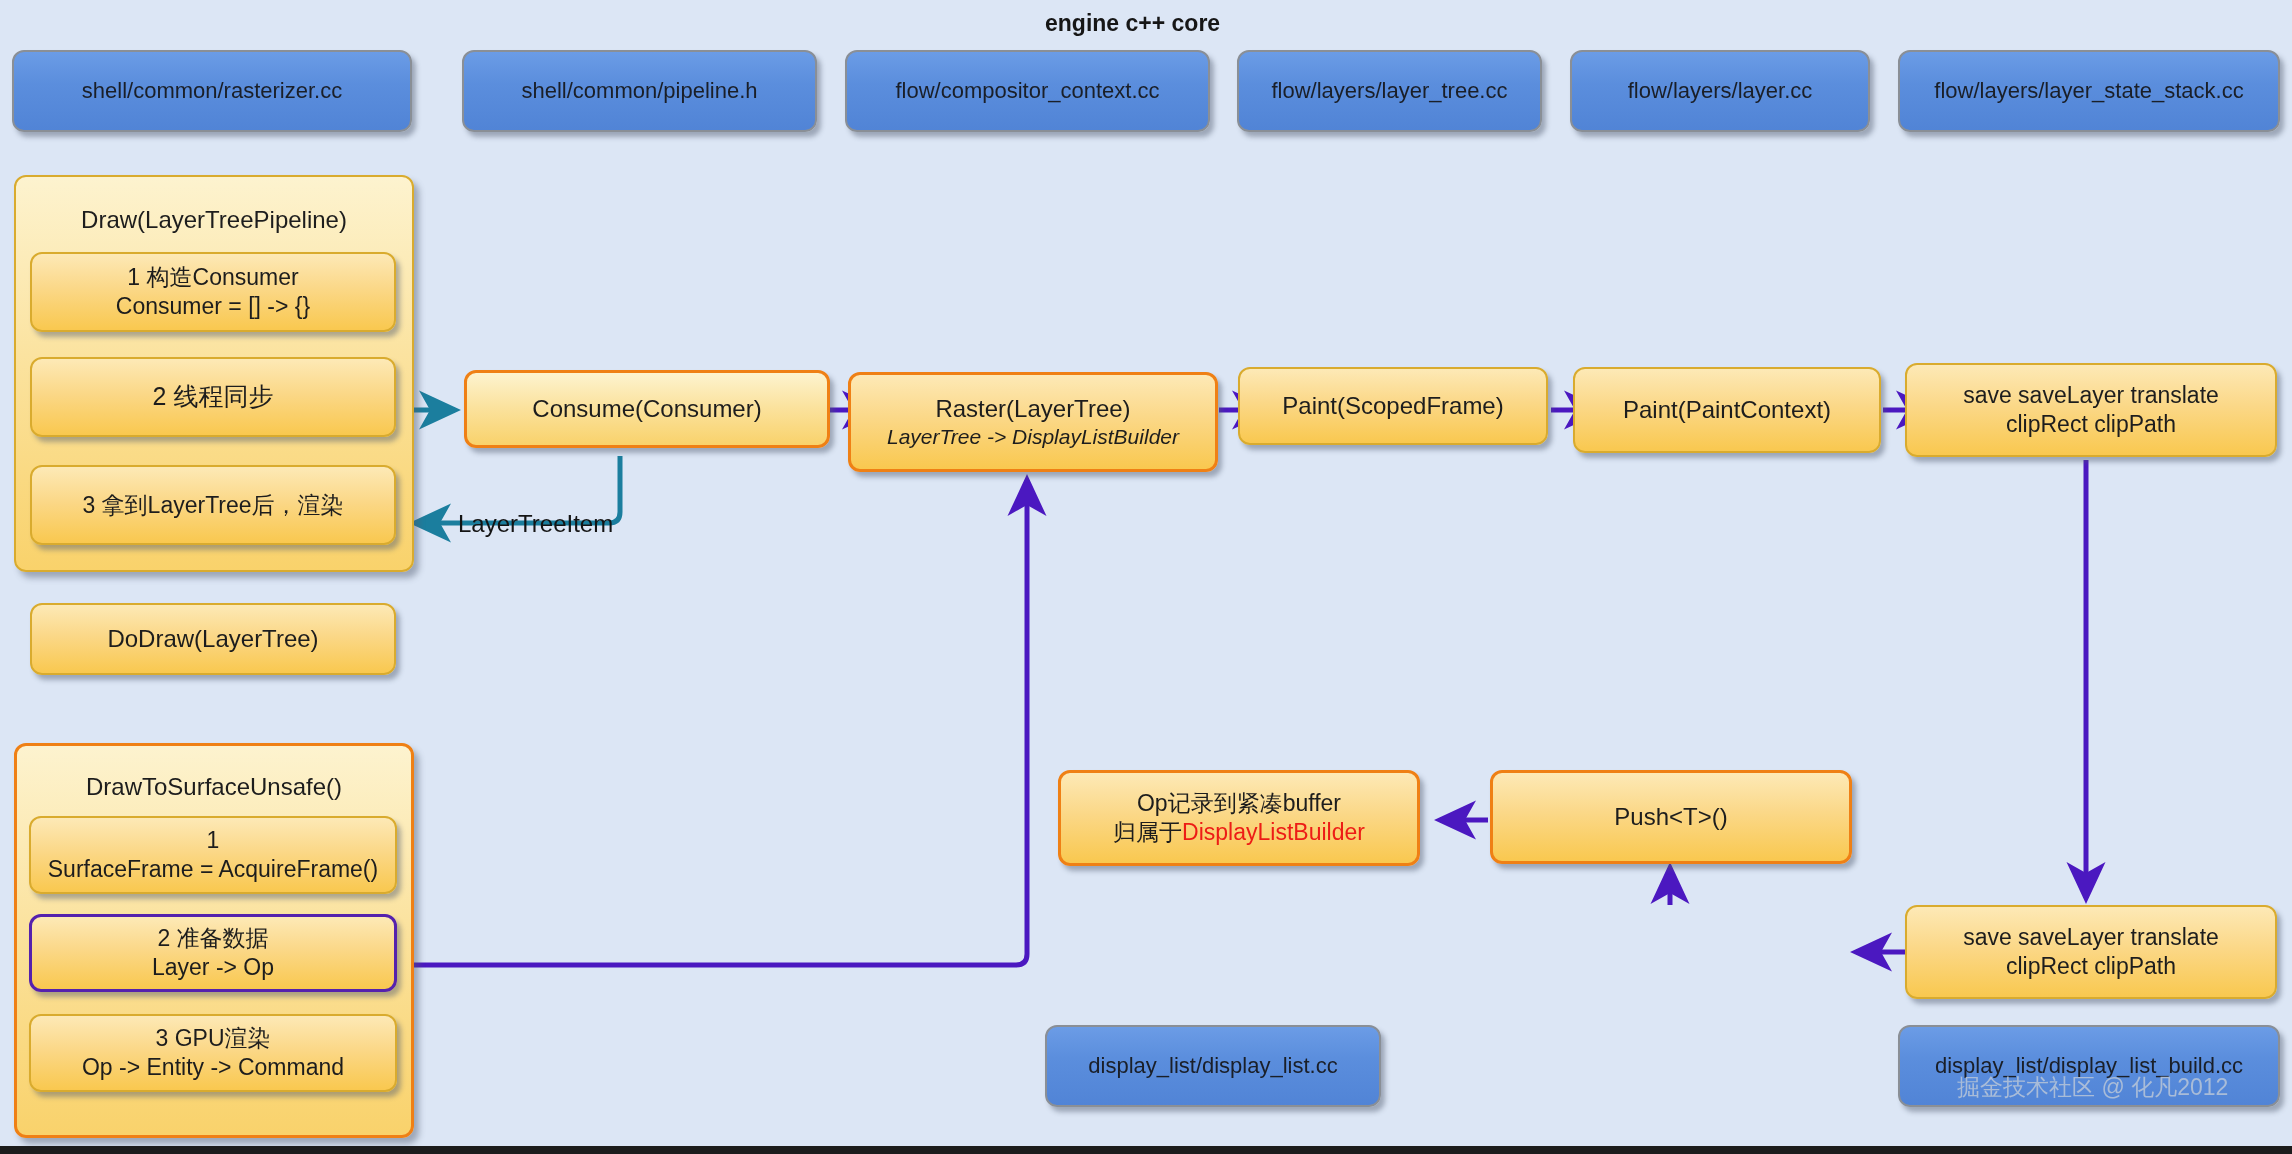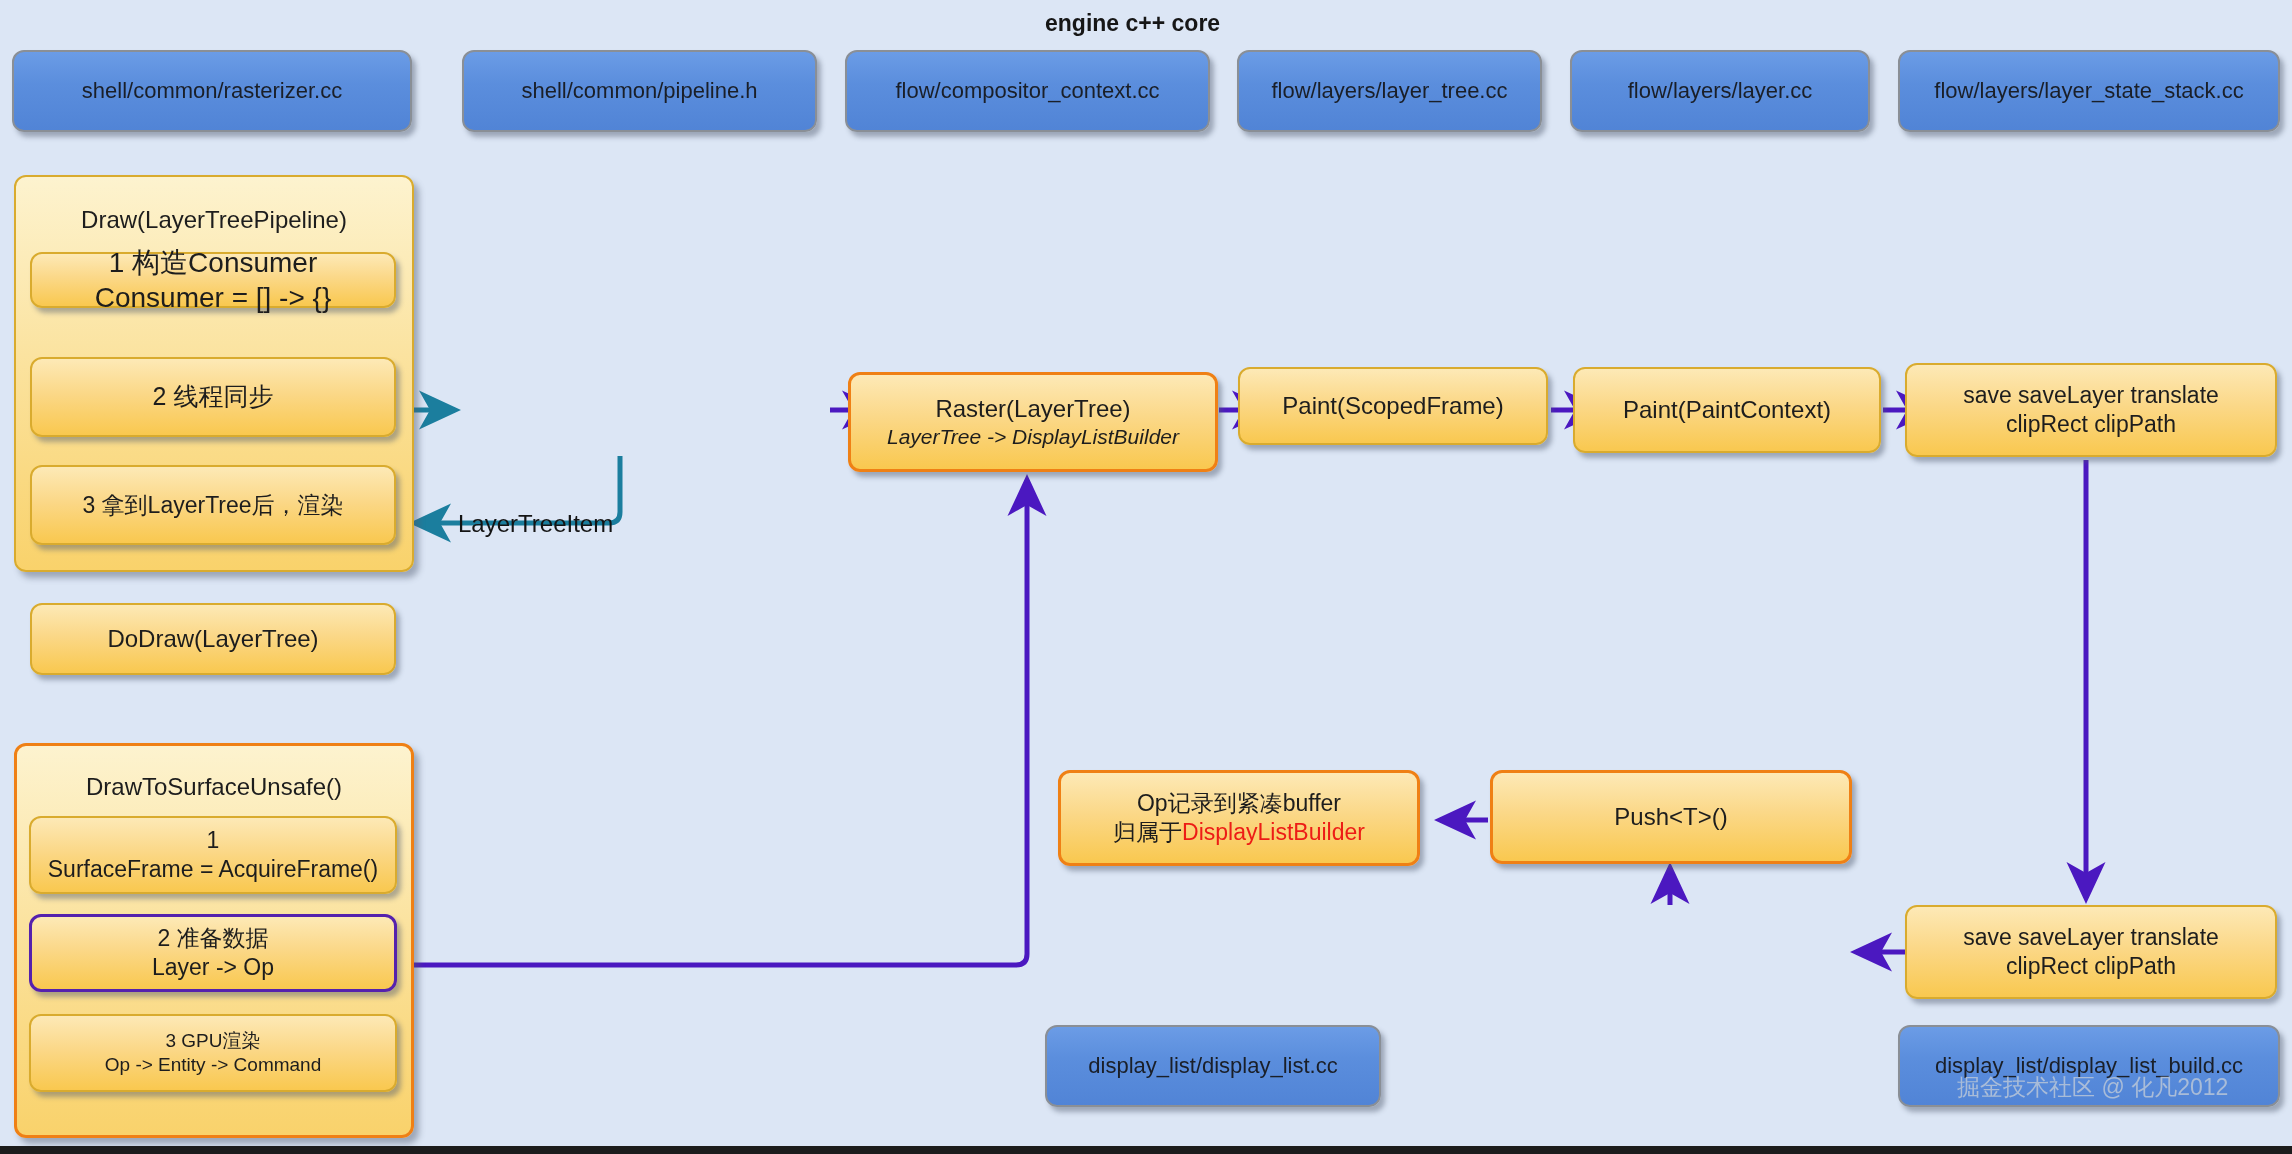--- a/index.html
+++ b/index.html
@@ -170,21 +170,21 @@
   <div class="node blue" style="left:1570px; top:50px; width:300px; height:82px; font-size:22px;">
     <span>flow/layers/layer.cc</span>
   </div>
   <div class="node blue" style="left:1898px; top:50px; width:382px; height:82px; font-size:22px;">
     <span>flow/layers/layer_state_stack.cc</span>
   </div>
 
   <div class="node yellow group" style="left:14px; top:175px; width:400px; height:397px;">
     <div class="group-title" style="top:28px; font-size:24px;">Draw(LayerTreePipeline)</div>
 
-    <div class="node yellow-strong" style="left:14px; top:75px; width:366px; height:56px; font-size:28px;">
+    <div class="node yellow-strong" style="left:14px; top:75px; width:366px; height:80px; font-size:23px;">
       <span>1 构造Consumer</span>
       <span>Consumer = [] -&gt; {}</span>
     </div>
 
     <div class="node yellow-strong" style="left:14px; top:180px; width:366px; height:80px; font-size:25px;">
       <span>2 线程同步</span>
     </div>
 
     <div class="node yellow-strong" style="left:14px; top:288px; width:366px; height:80px; font-size:23px;">
       <span>3 拿到LayerTree后，渲染</span>
@@ -201,26 +201,29 @@
     <div class="node yellow-strong" style="left:12px; top:70px; width:368px; height:78px; font-size:23px;">
       <span>1</span>
       <span>SurfaceFrame = AcquireFrame()</span>
     </div>
 
     <div class="node yellow-strong purple-border" style="left:12px; top:168px; width:368px; height:78px; font-size:23px;">
       <span>2 准备数据</span>
       <span>Layer -&gt; Op</span>
     </div>
 
-    <div class="node yellow-strong" style="left:12px; top:268px; width:368px; height:78px; font-size:19px;">
+    <div class="node yellow-strong" style="left:12px; top:268px; width:368px; height:78px; font-size:23px;">
       <span>3 GPU渲染</span>
       <span>Op -&gt; Entity -&gt; Command</span>
     </div>
   </div>
 
+  <div class="node yellow orange-border" style="left:464px; top:370px; width:366px; height:78px; font-size:24px;">
+    <span>Consume(Consumer)</span>
+  </div>
 
   <div class="node yellow-strong orange-border" style="left:848px; top:358px; width:370px; height:100px; font-size:24px;margin-top:14px;">
     <span>Raster(LayerTree)</span>
     <span class="sub" style="font-size:21px;">LayerTree  -&gt; DisplayListBuilder</span>
   </div>
 
   <div class="node yellow-strong" style="left:1238px; top:367px; width:310px; height:78px; font-size:24px;">
     <span>Paint(ScopedFrame)</span>
   </div>
 

